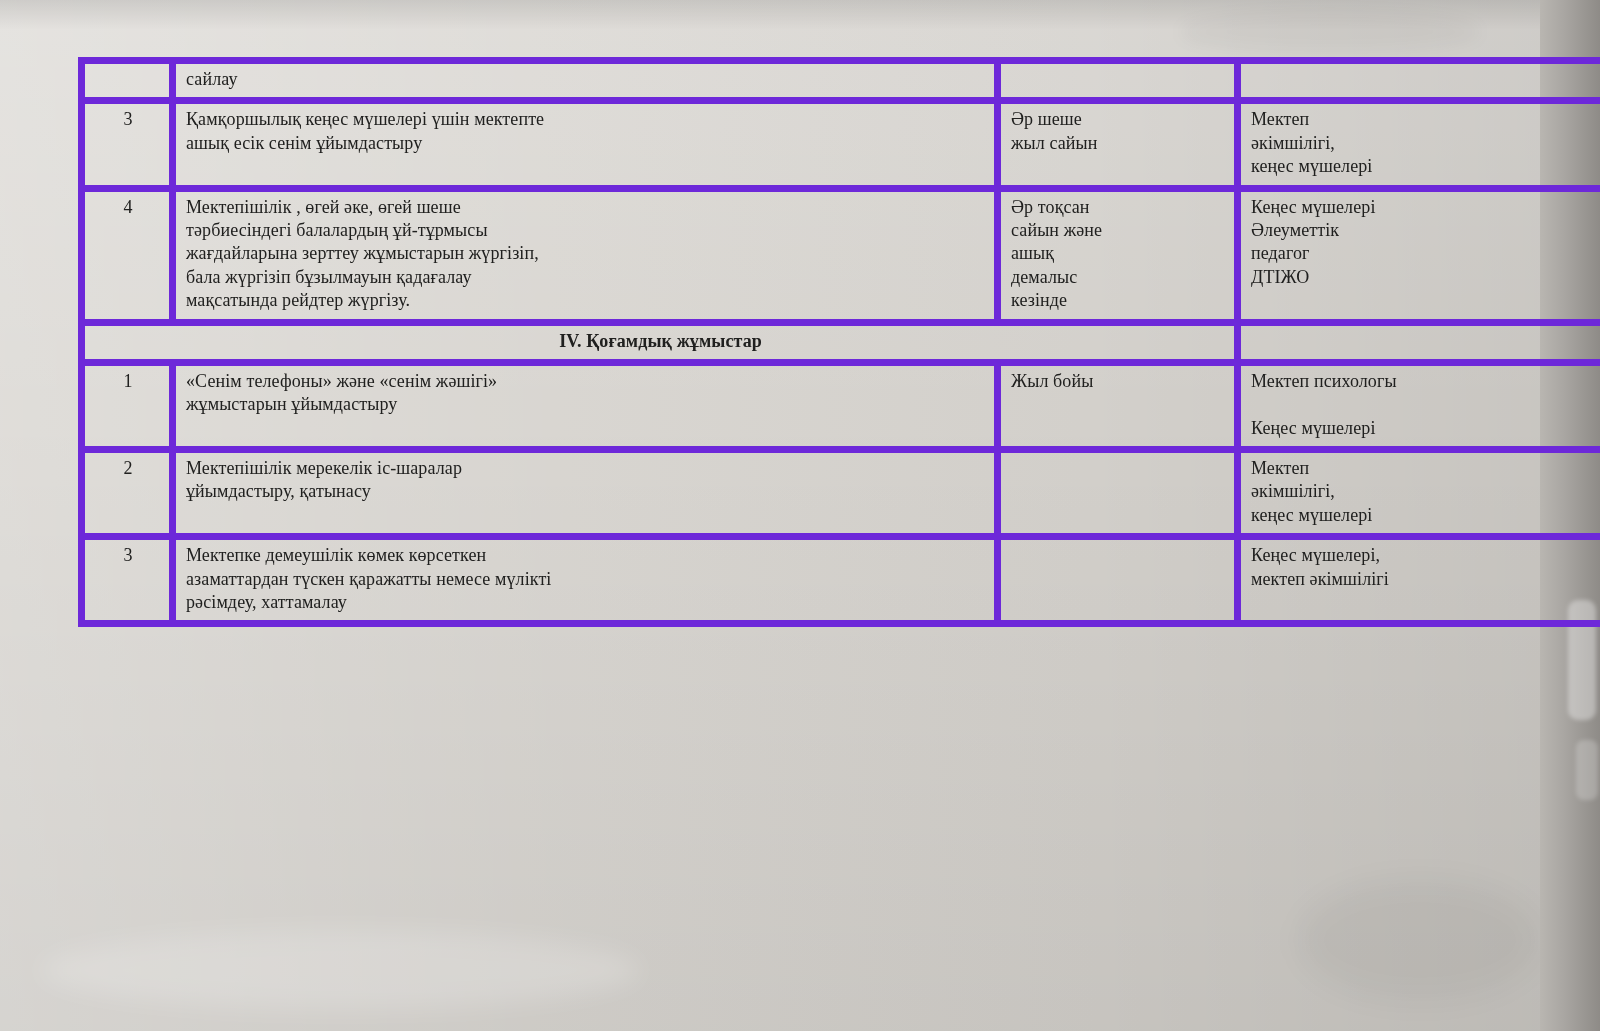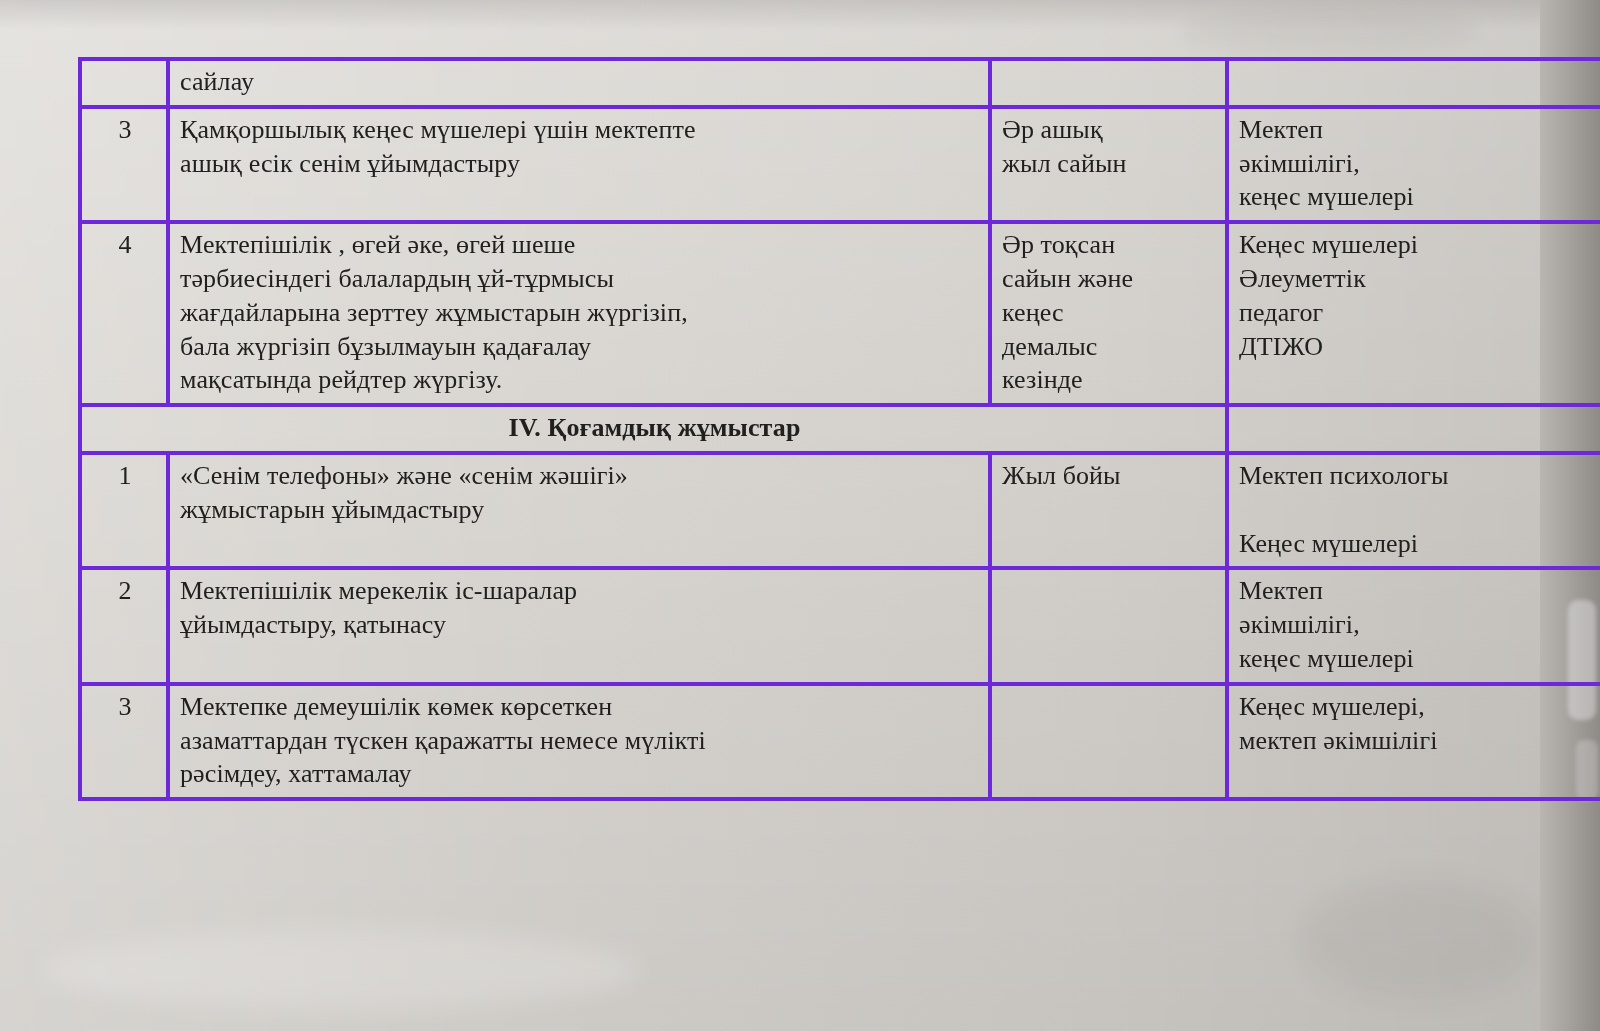--- a/index.html
+++ b/index.html
@@ -68,24 +68,24 @@
   table.doc {
     position: absolute;
     left: 78px;
     top: 57px;
     width: 1471px;
     border-collapse: collapse;
     table-layout: fixed;
     color: #20201f;
   }
   table.doc td {
-    border: 4px solid #6d28d9;
+    border: 7px solid #6d28d9;
     padding: 4px 8px 6px 10px;
     vertical-align: top;
-    font-size: 26px;
+    font-size: 18px;
     line-height: 1.30;
     letter-spacing: 0.1px;
   }
   td.num {
     width: 66px;
     text-align: center;
     padding-left: 0;
     padding-right: 0;
   }
   td.act { width: 800px; }
@@ -138,21 +138,21 @@
         <td class="resp"></td>
       </tr>
 
       <tr>
         <td class="num">3</td>
         <td class="act">
           <div>Қамқоршылық кеңес мүшелері үшін мектепте</div>
           <div>ашық есік сенім ұйымдастыру</div>
         </td>
         <td class="term">
-          <div>Әр ашық</div>
+          <div>Әр шеше</div>
           <div>жыл сайын</div>
         </td>
         <td class="resp">
           <div>Мектеп</div>
           <div>әкімшілігі,</div>
           <div>кеңес мүшелері</div>
         </td>
       </tr>
 
       <tr>
@@ -160,21 +160,21 @@
         <td class="act">
           <div>Мектепішілік , өгей әке, өгей шеше</div>
           <div>тәрбиесіндегі  балалардың ұй-тұрмысы</div>
           <div>жағдайларына зерттеу жұмыстарын жүргізіп,</div>
           <div>бала жүргізіп бұзылмауын қадағалау</div>
           <div>мақсатында рейдтер жүргізу.</div>
         </td>
         <td class="term">
           <div>Әр тоқсан</div>
           <div>сайын және</div>
-          <div>кеңес</div>
+          <div>ашық</div>
           <div>демалыс</div>
           <div>кезінде</div>
         </td>
         <td class="resp">
           <div>Кеңес мүшелері</div>
           <div>Әлеуметтік</div>
           <div>педагог</div>
           <div>ДТІЖО</div>
         </td>
       </tr>

